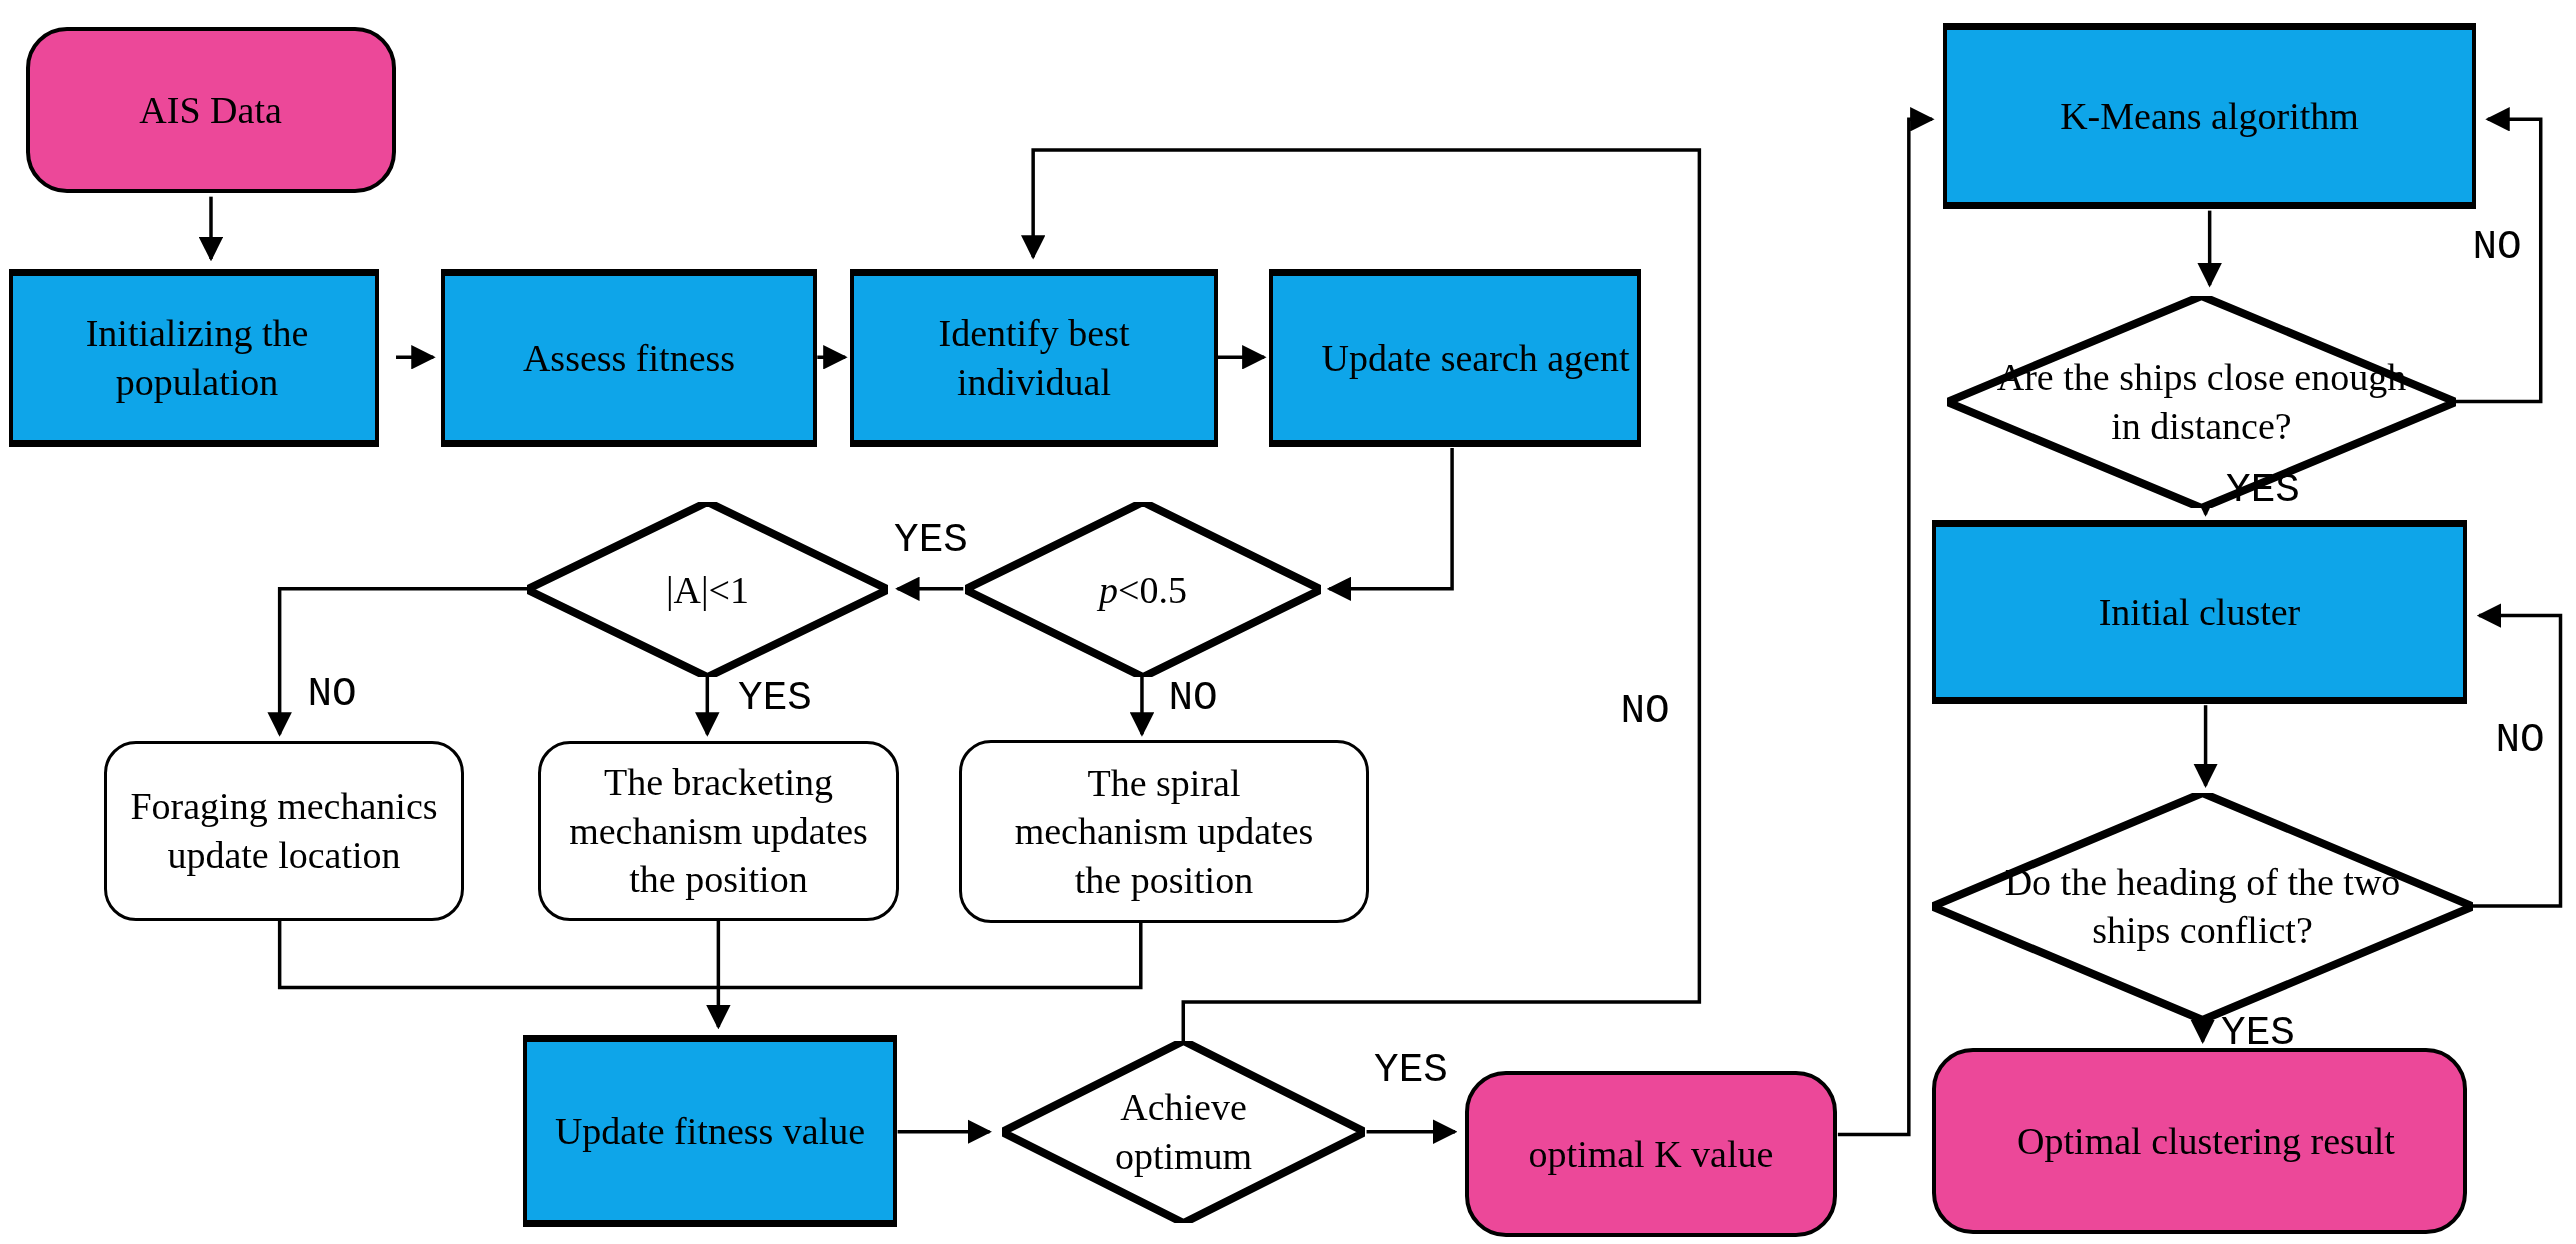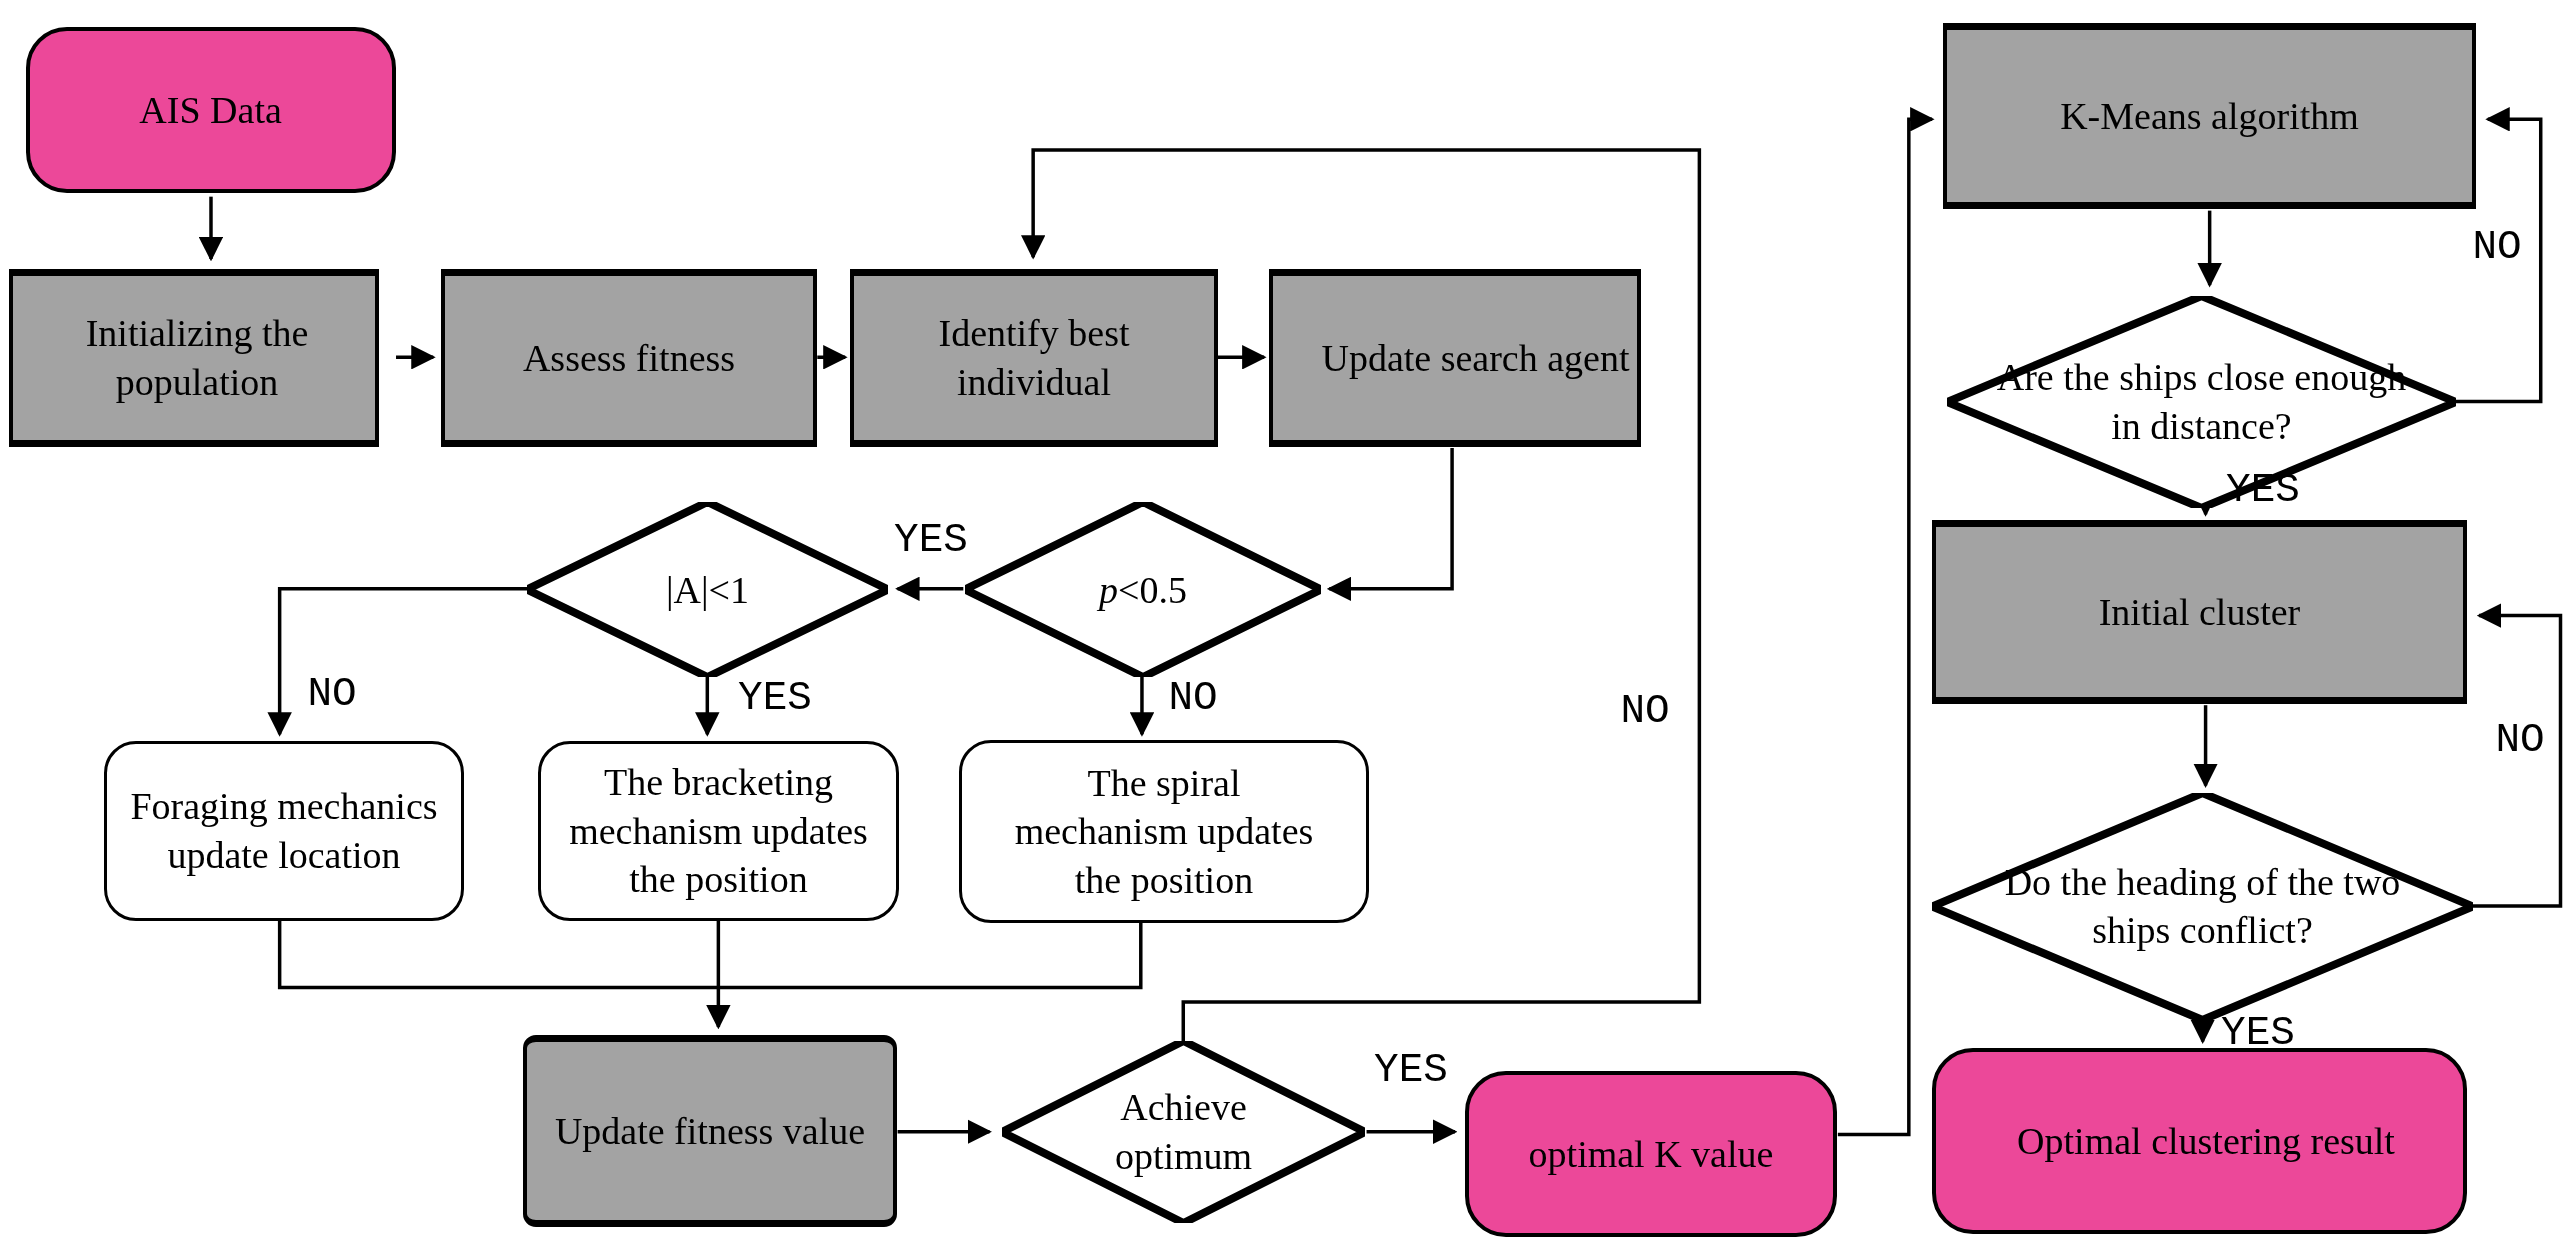--- a/index.html
+++ b/index.html
@@ -32,21 +32,21 @@
     display: flex;
     align-items: center;
     justify-content: center;
     text-align: center;
     font-size: 38px;
     line-height: 1.28;
     white-space: pre-line;
     box-sizing: border-box;
   }
   .rect {
-    background: #a3a3a3;
+    background: #0ea5e9;
     border: 4.1px solid #000000;
     border-top-width: 7px;
     border-bottom-width: 7px;
   }
   .rounded {
     background: #ffffff;
     border: 3.5px solid #000000;
     border-radius: 32px;
   }
   .terminal {
@@ -152,21 +152,21 @@
 update location</div>
 
   <div class="node rounded" style="left:538px; top:741px; width:361px; height:180px;">The bracketing
 mechanism updates
 the position</div>
 
   <div class="node rounded" style="left:959px; top:740px; width:410px; height:183px;">The spiral
 mechanism updates
 the position</div>
 
-  <div class="node rect" style="left:523px; top:1035px; width:374px; height:192px;border-radius:13px;">Update fitness value</div>
+  <div class="node rect" style="left:523px; top:1035px; width:374px; height:192px;">Update fitness value</div>
 
   <div class="node diamond" style="left:1002px; top:1041px; width:363px; height:182px;">
     <svg viewBox="0 0 100 100" preserveAspectRatio="none">
         <polygon points="50,0 100,50 50,100 0,50"></polygon>
       </svg>
     <div class="dlabel">Achieve
 optimum</div>
   </div>
 
   <div class="node terminal" style="left:1465px; top:1071px; width:372px; height:166px;">optimal K value</div>

